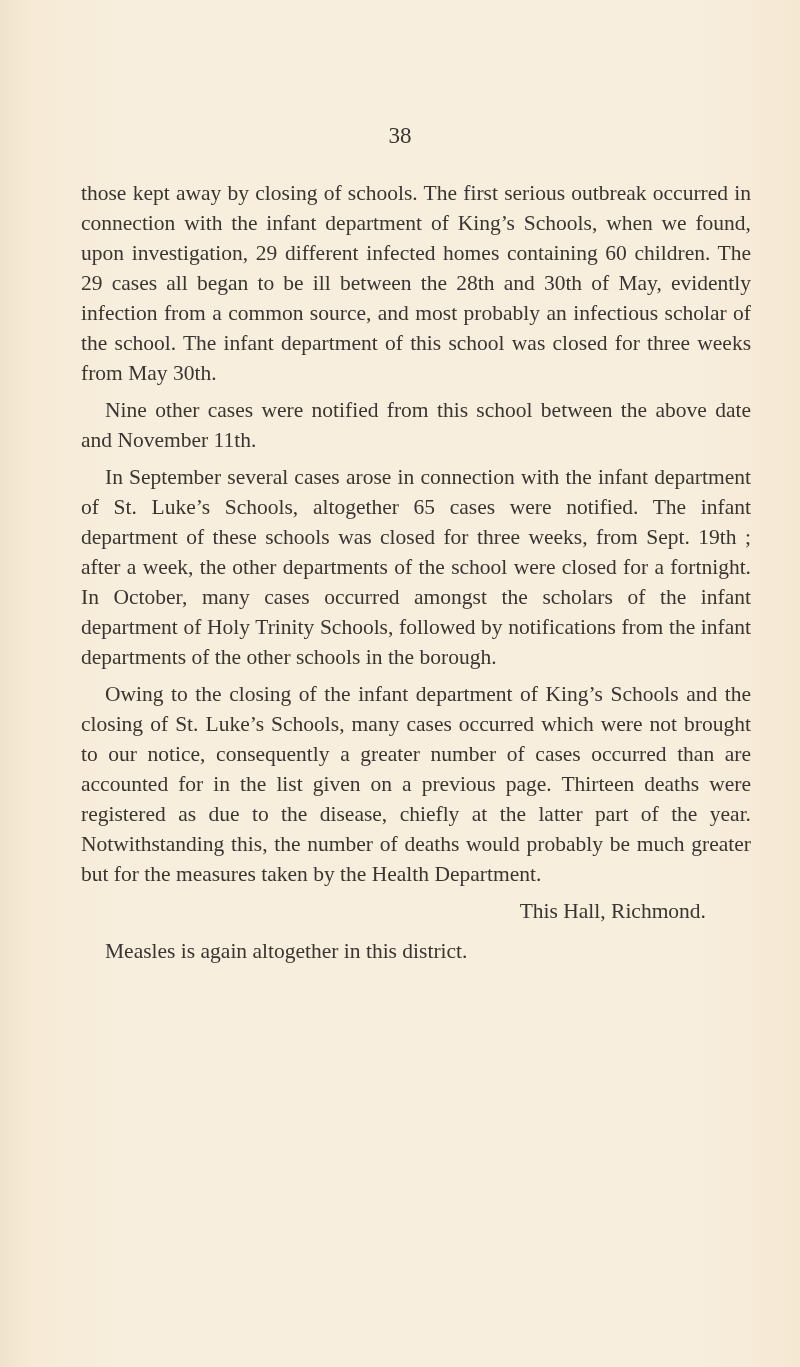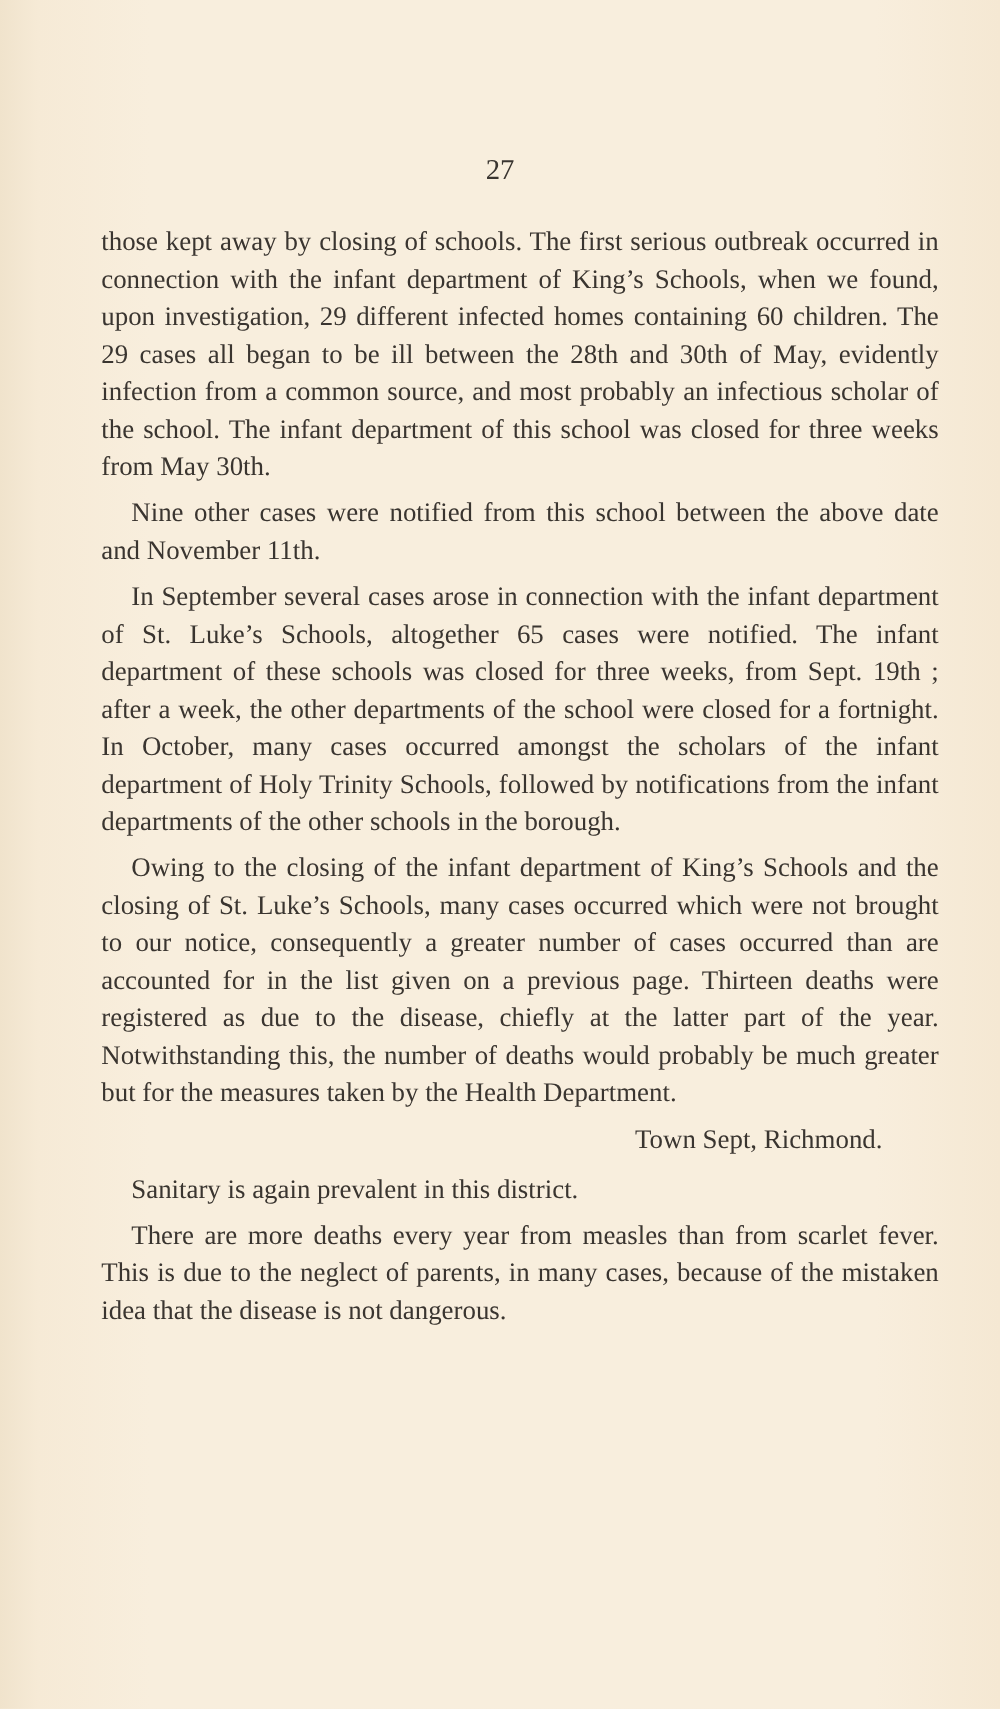--- a/index.html
+++ b/index.html
@@ -43,23 +43,22 @@
     }
     .signature {
       text-align: right;
       margin: 0 0 10px 0;
       padding-right: 45px;
     }
   </style>
 </head>
 <body>
 
-<div class="page-number">27</div>
+<div class="page-number">38</div>
 
 <div class="text-block">
   <p class="para first">those kept away by closing of schools. The first serious outbreak occurred in connection with the infant department of King’s Schools, when we found, upon investigation, 29 different infected homes containing 60 children. The 29 cases all began to be ill between the 28th and 30th of May, evidently infection from a common source, and most probably an infectious scholar of the school. The infant department of this school was closed for three weeks from May 30th.</p>
   <p class="para">Nine other cases were notified from this school between the above date and November 11th.</p>
   <p class="para">In September several cases arose in connection with the infant department of St. Luke’s Schools, altogether 65 cases were notified. The infant department of these schools was closed for three weeks, from Sept. 19th ; after a week, the other departments of the school were closed for a fortnight. In October, many cases occurred amongst the scholars of the infant department of Holy Trinity Schools, followed by notifications from the infant departments of the other schools in the borough.</p>
   <p class="para">Owing to the closing of the infant department of King’s Schools and the closing of St. Luke’s Schools, many cases occurred which were not brought to our notice, consequently a greater number of cases occurred than are accounted for in the list given on a previous page. Thirteen deaths were registered as due to the disease, chiefly at the latter part of the year. Notwithstanding this, the number of deaths would probably be much greater but for the measures taken by the Health Department.</p>
-  <p class="signature">Town Sept, Richmond.</p>
-  <p class="para">Sanitary is again prevalent in this district.</p>
-  <p class="para">There are more deaths every year from measles than from scarlet fever. This is due to the neglect of parents, in many cases, because of the mistaken idea that the disease is not dangerous.</p>
+  <p class="signature">This Hall, Richmond.</p>
+  <p class="para">Measles is again altogether in this district.</p>
 </div>
 
 </body></html>

